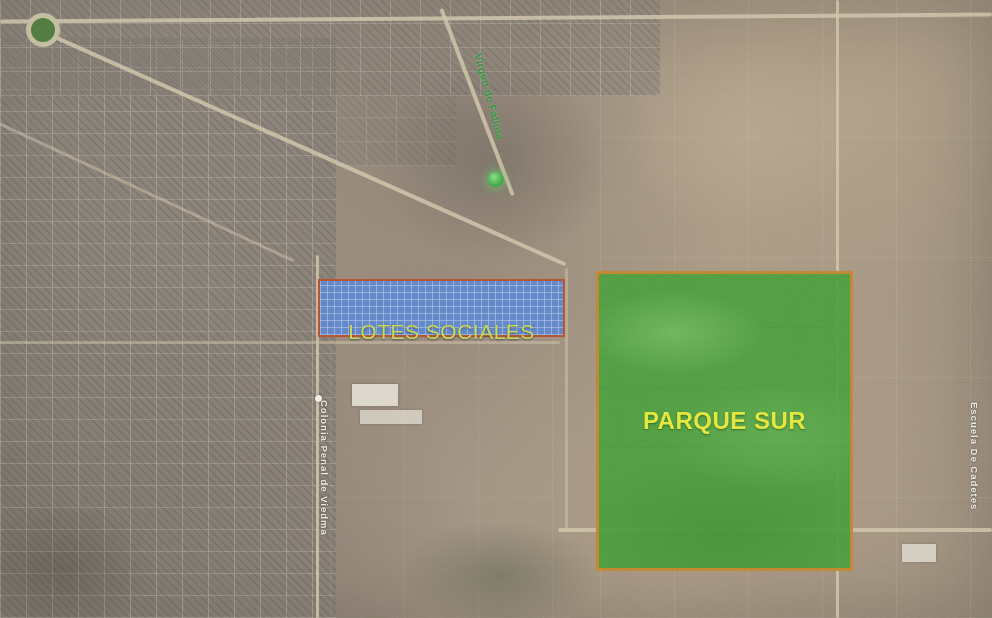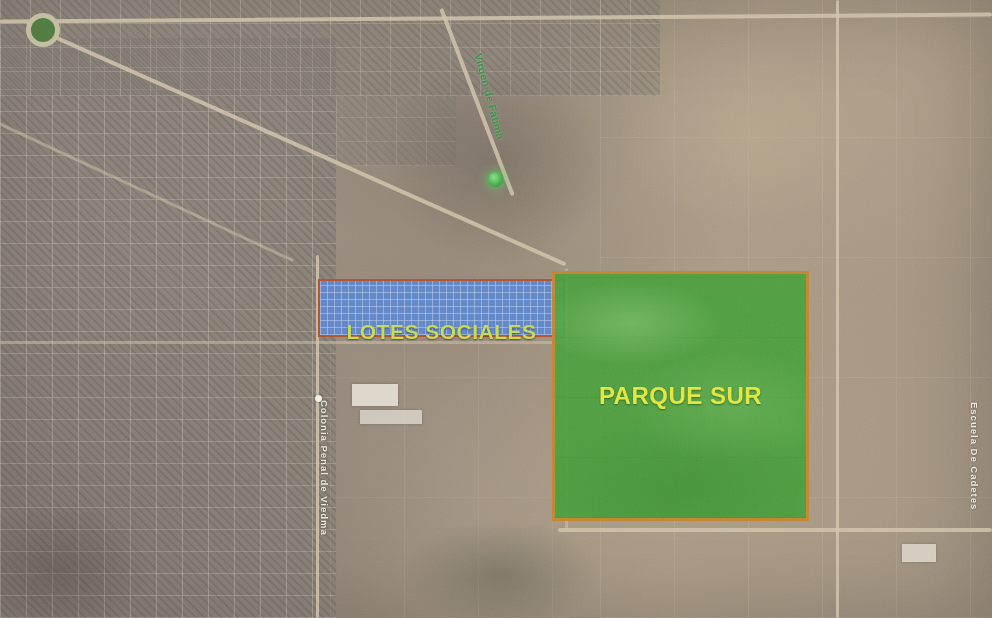--- a/index.html
+++ b/index.html
@@ -48,21 +48,21 @@
   
   .ovl-lotes{
     display:flex;align-items:center;justify-content:center;
     background:
       repeating-linear-gradient(90deg, rgba(190,208,240,.55) 0 1px, transparent 1px 7px),
       repeating-linear-gradient(0deg, rgba(190,208,240,.55) 0 1px, transparent 1px 7px),
       rgba(91,135,208,.92);
     border:2px solid #b5502d;box-sizing:border-box;
   }
   .ovl-lotes .lbl{
-    color:#c9dd4f;font-size:21px;font-weight:bold;letter-spacing:.5px;
+    color:#c9dd4f;font-size:21px;font-weight:normal;letter-spacing:.5px;
     text-shadow:0 1px 2px rgba(0,0,60,.5);white-space:nowrap;margin-top:47px;
   }
   .ovl-parque{
     display:flex;align-items:center;justify-content:center;
     background:
       radial-gradient(ellipse 130px 60px at 30% 20%, rgba(132,198,110,.6), transparent 70%),
       radial-gradient(ellipse 160px 80px at 72% 55%, rgba(106,181,88,.55), transparent 70%),
       radial-gradient(ellipse 220px 110px at 50% 88%, rgba(58,138,46,.5), transparent 72%),
       repeating-linear-gradient(0deg, rgba(20,70,15,.06) 0 1px, transparent 1px 60px),
       rgba(72,160,58,.92);
@@ -125,21 +125,21 @@
   <div class="layer roundabout" style="left:26px;top:13px;"></div>
 
   <div class="layer building" style="left:352px;top:384px;width:46px;height:22px;"></div>
   <div class="layer building" style="left:360px;top:410px;width:62px;height:14px;opacity:.8;"></div>
   <div class="layer building" style="left:902px;top:544px;width:34px;height:18px;opacity:.85;"></div>
 
   <div class="layer ovl-lotes" style="left:318px;top:279px;width:247px;height:58px;">
     <span class="lbl">LOTES SOCIALES</span>
   </div>
 
-  <div class="layer ovl-parque" style="left:552px;top:271px;width:257px;height:250px;text-align:center;">
+  <div class="layer ovl-parque" style="left:596px;top:271px;width:257px;height:300px;text-align:center;">
     <span class="lbl">PARQUE SUR</span>
   </div>
 
   <div class="layer maplbl lbl-fatima" style="left:484px;top:52px;">Virgen de Fátima</div>
   <div class="layer maplbl lbl-vert" style="left:330px;top:400px;">Colonia Penal de Viedma</div>
   <div class="layer maplbl lbl-vert" style="left:980px;top:402px;">Escuela De Cadetes</div>
 
   <div class="layer marker-green" style="left:488px;top:172px;"></div>
   <div class="layer marker-white" style="left:315px;top:395px;"></div>
 

